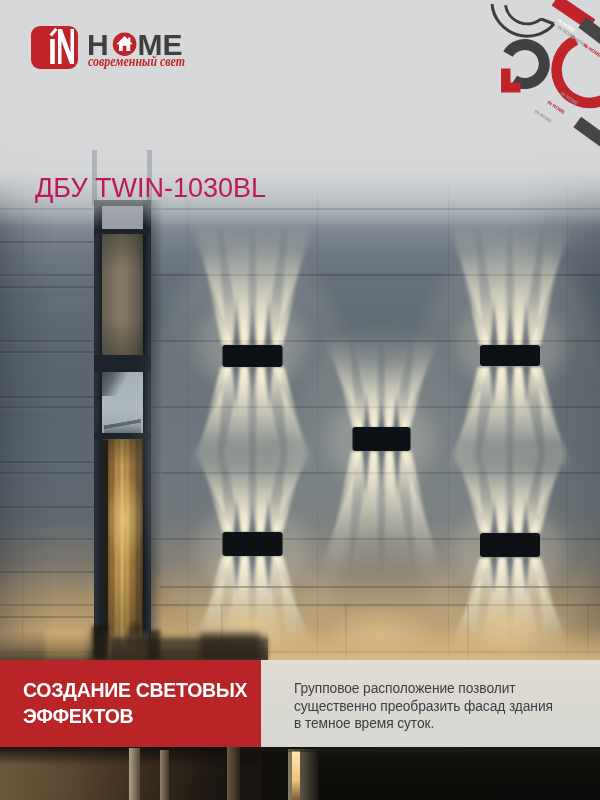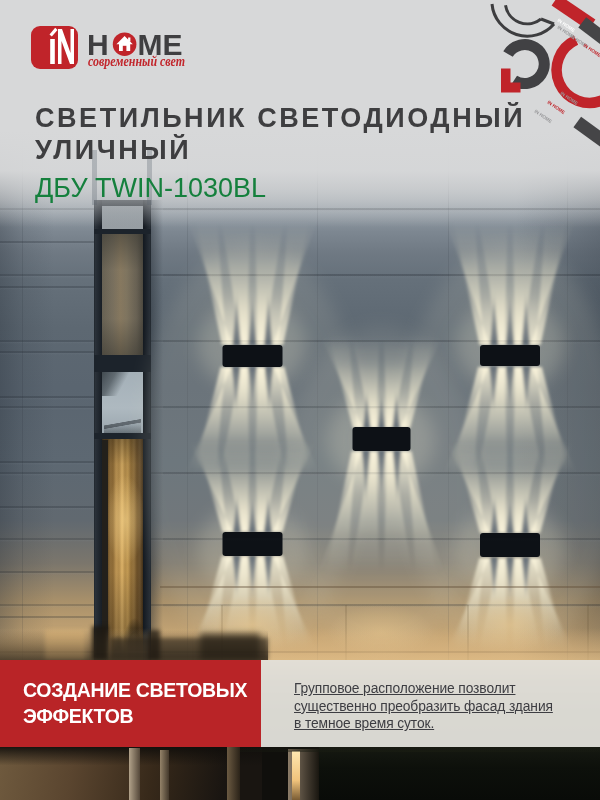--- a/index.html
+++ b/index.html
@@ -241,27 +241,24 @@
     <div class="abs" style="left:92px;top:20px;width:5px;height:55px;background:rgba(90,100,110,0.3);"></div>
     <div class="abs" style="left:147px;top:20px;width:5px;height:55px;background:rgba(90,100,110,0.3);"></div>
   </div>
 
   <div class="abs" style="left:0;top:660px;width:261px;height:87px;background:#b92427;"></div>
   <div class="abs" style="left:23px;top:678px;width:250px;color:#fff;
        font-weight:bold;font-size:19.5px;line-height:25.5px;letter-spacing:-0.3px;">
     СОЗДАНИЕ СВЕТОВЫХ<br>ЭФФЕКТОВ</div>
   <div class="abs" style="left:261px;top:660px;width:339px;height:87px;background:rgba(243,241,236,0.88);"></div>
   <div class="abs" style="left:294px;top:680px;width:280px;color:#3d3d42;
-       font-size:13.8px;line-height:17.6px;letter-spacing:-0.1px;text-decoration:underline;">
+       font-size:13.8px;line-height:17.6px;letter-spacing:-0.1px;">
     Групповое расположение позволит существенно преобразить фасад здания в&nbsp;темное время суток.</div>
 
-  <div class="abs" style="left:35px;top:101.5px;width:560px;color:#3e3e40;
-       font-weight:bold;font-size:27px;line-height:32px;letter-spacing:2.55px;">
-    СВЕТИЛЬНИК СВЕТОДИОДНЫЙ<br>УЛИЧНЫЙ</div>
-  <div class="abs" style="left:35px;top:172.5px;color:#15803d;font-size:27px;letter-spacing:0px;">
+  <div class="abs" style="left:35px;top:172.5px;color:#be185d;font-size:27px;letter-spacing:0px;">
     ДБУ TWIN-1030BL</div>
 
   <svg class="abs" width="170" height="60" viewBox="0 0 170 60" style="left:31px;top:26px;">
     <rect x="0" y="0" width="47" height="43" rx="9" fill="#c0242a"></rect>
     <rect x="19.2" y="13" width="4.6" height="25" fill="#fff"></rect>
     <polygon points="18.5,8.5 24.2,1.8 26.5,4 20.8,10.6" fill="#fff"></polygon>
     <polygon points="27,38 27,3 31,3 39.5,27 39.5,3 43,3 43,38 39,38 30.5,15 30.5,38" fill="#fff"></polygon>
     <text x="56" y="29" font-family="Liberation Sans, sans-serif" font-weight="bold" font-size="30" fill="#3f3f41">H</text>
     <circle cx="93.6" cy="18.2" r="11.8" fill="#c0242a"></circle>
     <path d="M 93.6,10 L 101.8,18.3 L 99.2,18.3 L 99.2,25 L 88,25 L 88,18.3 L 85.4,18.3 Z" fill="#fff"></path>

